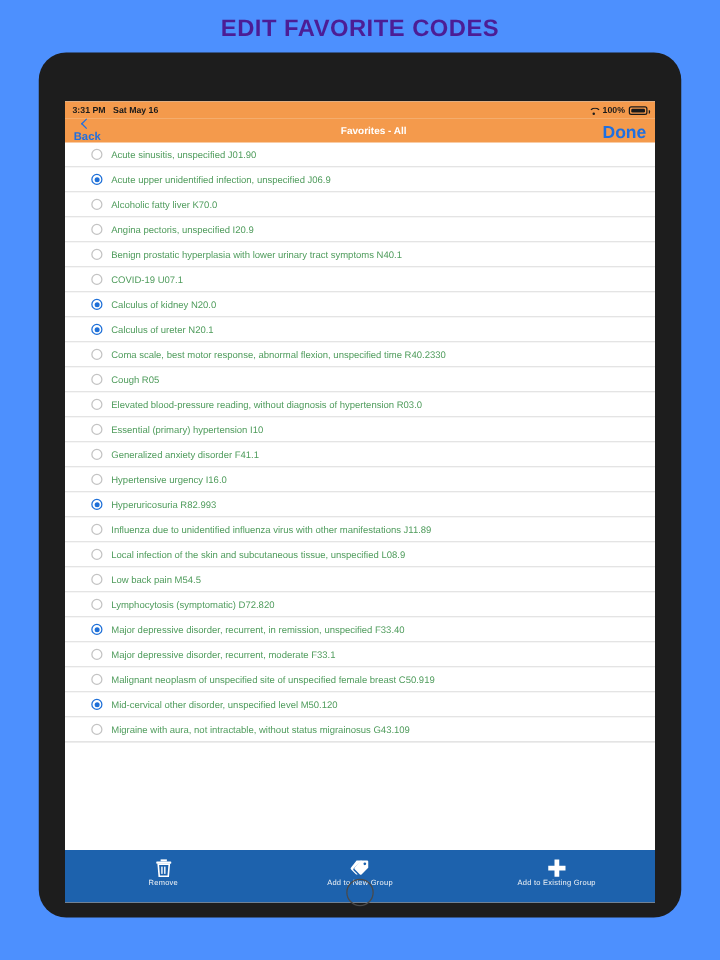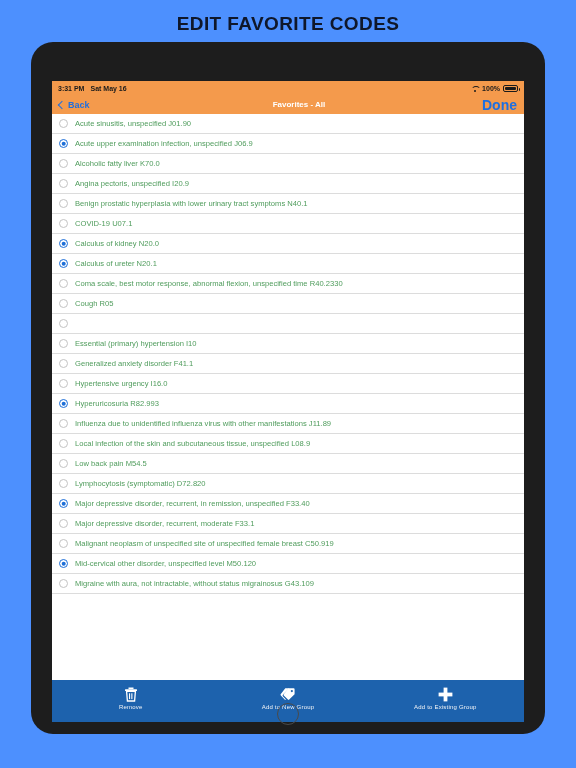--- a/index.html
+++ b/index.html
@@ -13,21 +13,21 @@
     font-family: "Liberation Sans", sans-serif;
     overflow: hidden;
     position: relative;
   }
   #page-title {
     position: absolute;
     top: 13px;
     left: 0;
     width: 576px;
     text-align: center;
-    color: #0f172a;
+    color: #4c1d95;
     font-size: 19px;
     font-weight: bold;
     letter-spacing: 0.4px;
   }
   
   #device {
     position: absolute;
     left: 31px;
     top: 42px;
     width: 514px;
@@ -142,20 +142,21 @@
     padding: 0 7px;
   }
   #back-button {
     display: flex;
     align-items: center;
     gap: 2px;
     color: #1f6fe0;
     font-size: 9px;
     font-weight: bold;
     cursor: pointer;
+    flex-direction: column;
   }
   .chevron-left {
     display: inline-block;
     width: 5px;
     height: 5px;
     border-left: 1.6px solid #1f6fe0;
     border-bottom: 1.6px solid #1f6fe0;
     transform: rotate(45deg);
     margin-right: 1px;
   }
@@ -183,21 +184,21 @@
   #code-list {
     background: #ffffff;
     height: 566px;
     overflow: hidden;
   }
   .code-row {
     height: 20px;
     display: flex;
     align-items: center;
     border-bottom: 1px solid #dcdcdc;
-    padding-left: 7px;
+    padding-left: 21px;
     box-sizing: border-box;
     cursor: pointer;
     background: #ffffff;
   }
   .radio {
     width: 9px;
     height: 9px;
     border-radius: 50%;
     border: 1px solid #c3c3c3;
     box-sizing: border-box;
@@ -292,21 +293,21 @@
       <div id="done-button">Done</div>
     </div>
 
     <div id="code-list">
         <div class="code-row">
           <span class="radio"></span>
           <span class="code-label">Acute sinusitis, unspecified J01.90</span>
         </div>
         <div class="code-row selected">
           <span class="radio"></span>
-          <span class="code-label">Acute upper examination infection, unspecified J06.9</span>
+          <span class="code-label">Acute upper unidentified infection, unspecified J06.9</span>
         </div>
         <div class="code-row">
           <span class="radio"></span>
           <span class="code-label">Alcoholic fatty liver K70.0</span>
         </div>
         <div class="code-row">
           <span class="radio"></span>
           <span class="code-label">Angina pectoris, unspecified I20.9</span>
         </div>
         <div class="code-row">
@@ -328,20 +329,21 @@
         <div class="code-row">
           <span class="radio"></span>
           <span class="code-label">Coma scale, best motor response, abnormal flexion, unspecified time R40.2330</span>
         </div>
         <div class="code-row">
           <span class="radio"></span>
           <span class="code-label">Cough R05</span>
         </div>
         <div class="code-row">
           <span class="radio"></span>
+          <span class="code-label">Elevated blood-pressure reading, without diagnosis of hypertension R03.0</span>
         </div>
         <div class="code-row">
           <span class="radio"></span>
           <span class="code-label">Essential (primary) hypertension I10</span>
         </div>
         <div class="code-row">
           <span class="radio"></span>
           <span class="code-label">Generalized anxiety disorder F41.1</span>
         </div>
         <div class="code-row">

